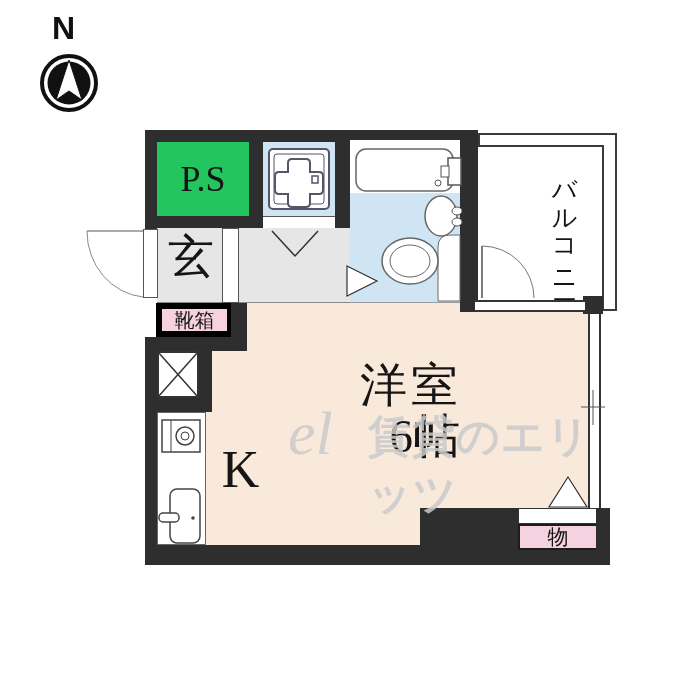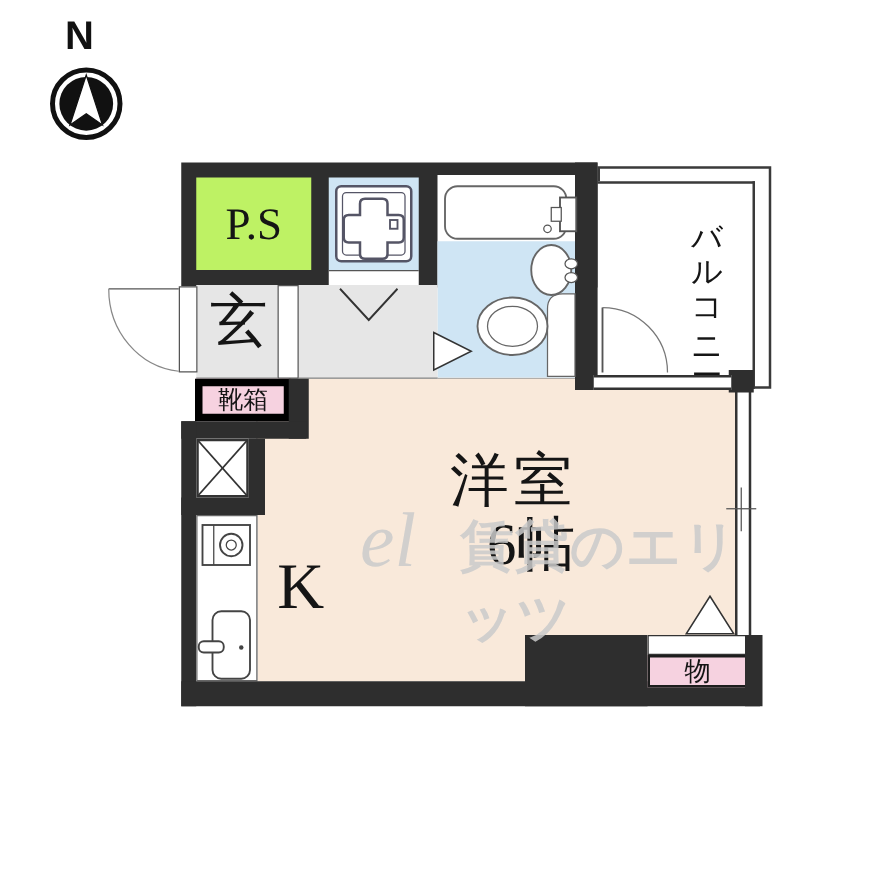--- a/index.html
+++ b/index.html
@@ -15,21 +15,21 @@
   .center{display:flex;align-items:center;justify-content:center;}
   #compass-n{left:52px;top:12px;font-family:"Liberation Sans","DejaVu Sans",sans-serif;
              font-weight:bold;font-size:32px;color:#111;}
   #balcony-outer{left:478px;top:133px;width:139px;height:178px;border:2px solid #3a3a3a;background:#fff;}
   #balcony-inner{left:478px;top:145px;width:126px;height:166px;border:2px solid #3a3a3a;border-left:none;background:#fff;}
   #balcony-label{left:541px;top:149px;width:36px;height:152px;writing-mode:vertical-rl;
                  text-orientation:upright;font-size:25px;letter-spacing:3px;text-align:center;}
   #main-floor{left:205px;top:302px;width:390px;height:243px;background:var(--floor-peach);
               border-top:1px solid #9a9a9a;border-left:1px solid #9a9a9a;}
   #top-wall{left:145px;top:130px;width:333px;height:100px;}
-  #ps-box{left:157px;top:142px;width:92px;height:74px;background:#bef264;font-size:36px;}
+  #ps-box{left:157px;top:142px;width:92px;height:74px;background:#22c55e;font-size:36px;}
   #washer-pan{left:263px;top:142px;width:72px;height:74px;background:var(--floor-blue);}
   #washer-threshold{left:263px;top:216px;width:72px;height:13px;background:#fff;
                     border-top:1px solid #555;border-bottom:1px solid #555;}
   #bath-room{left:350px;top:140px;width:110px;height:162px;background:#fff;}
   #bath-floor{left:350px;top:193px;width:110px;height:109px;background:var(--floor-blue);}
   #bath-right-wall{left:460px;top:130px;width:18px;height:182px;}
   #corridor{left:157px;top:228px;width:193px;height:75px;background:var(--floor-gray);
             border-bottom:1px solid #888;}
   #genkan-label{left:162px;top:234px;width:58px;text-align:center;font-size:46px;}
   #partition{left:222px;top:228px;width:17px;height:75px;background:#fff;border:1px solid #555;}

